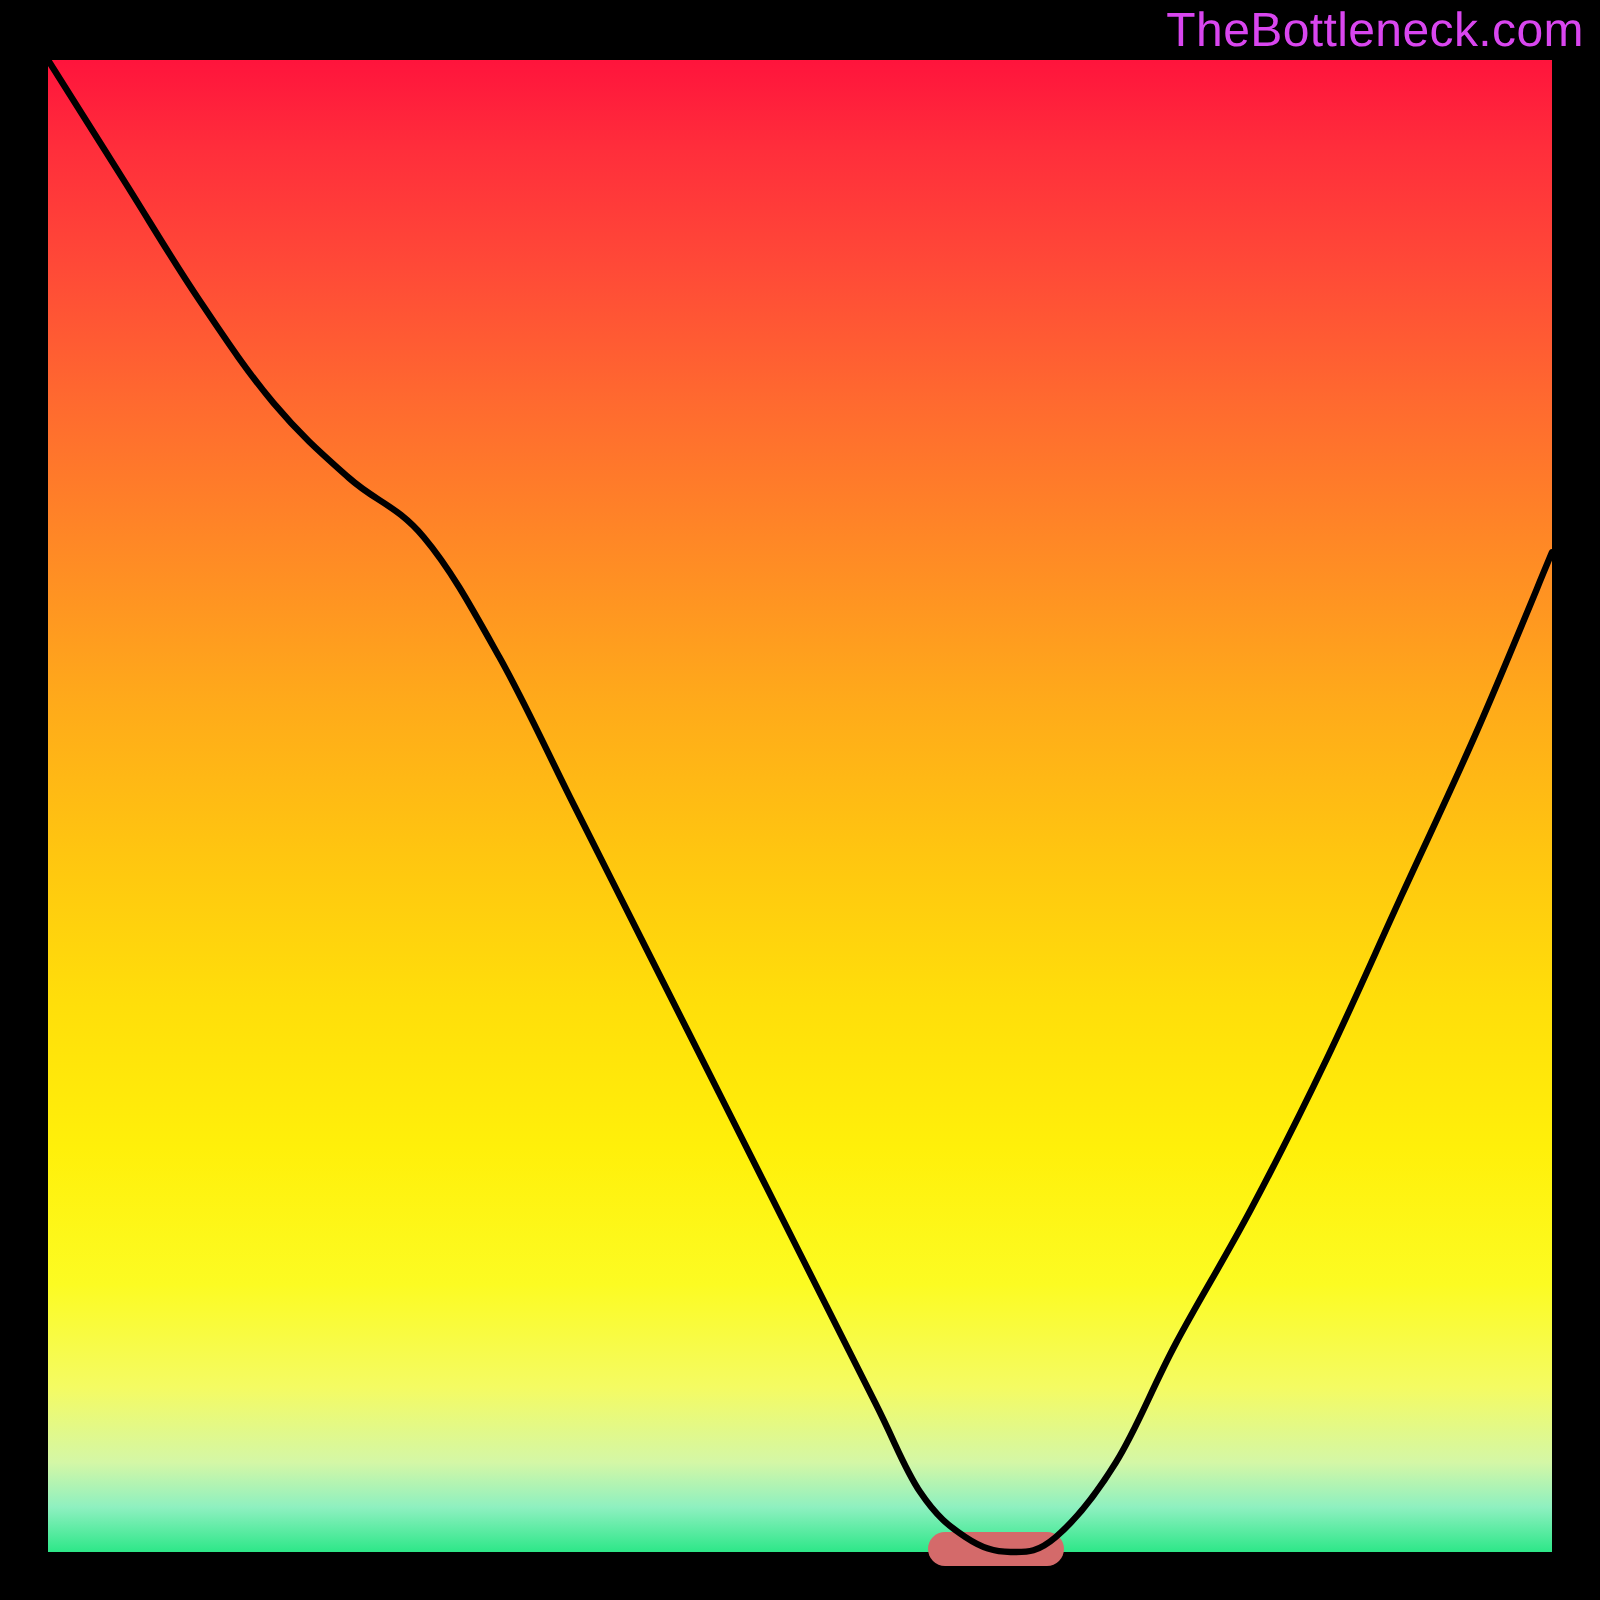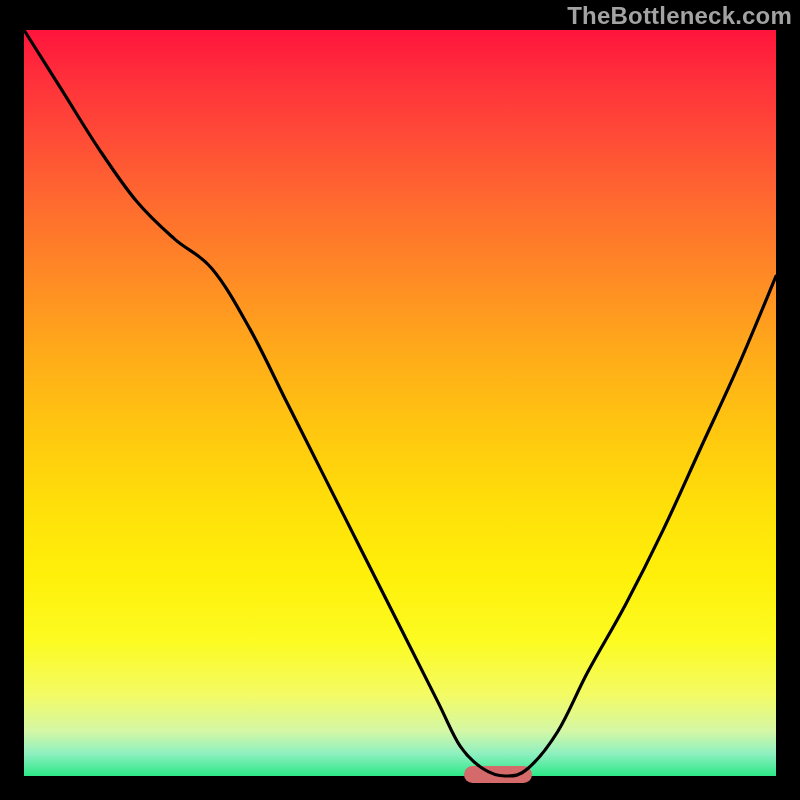--- a/index.html
+++ b/index.html
@@ -13,24 +13,24 @@
   .frame {
     position: relative;
     width: 800px;
     height: 800px;
     background: #000;
   }
   .watermark {
     position: absolute;
     top: 2px;
     right: 8px;
-    color: #a3a3a3;
+    color: #d946ef;
     font-family: Arial, Helvetica, sans-serif;
     font-size: 24px;
-    font-weight: 700;
+    font-weight: 400;
     letter-spacing: 0.2px;
     z-index: 10;
   }
   .plot-area {
     position: absolute;
     left: 24px;
     top: 30px;
     width: 752px;
     height: 746px;
   }

